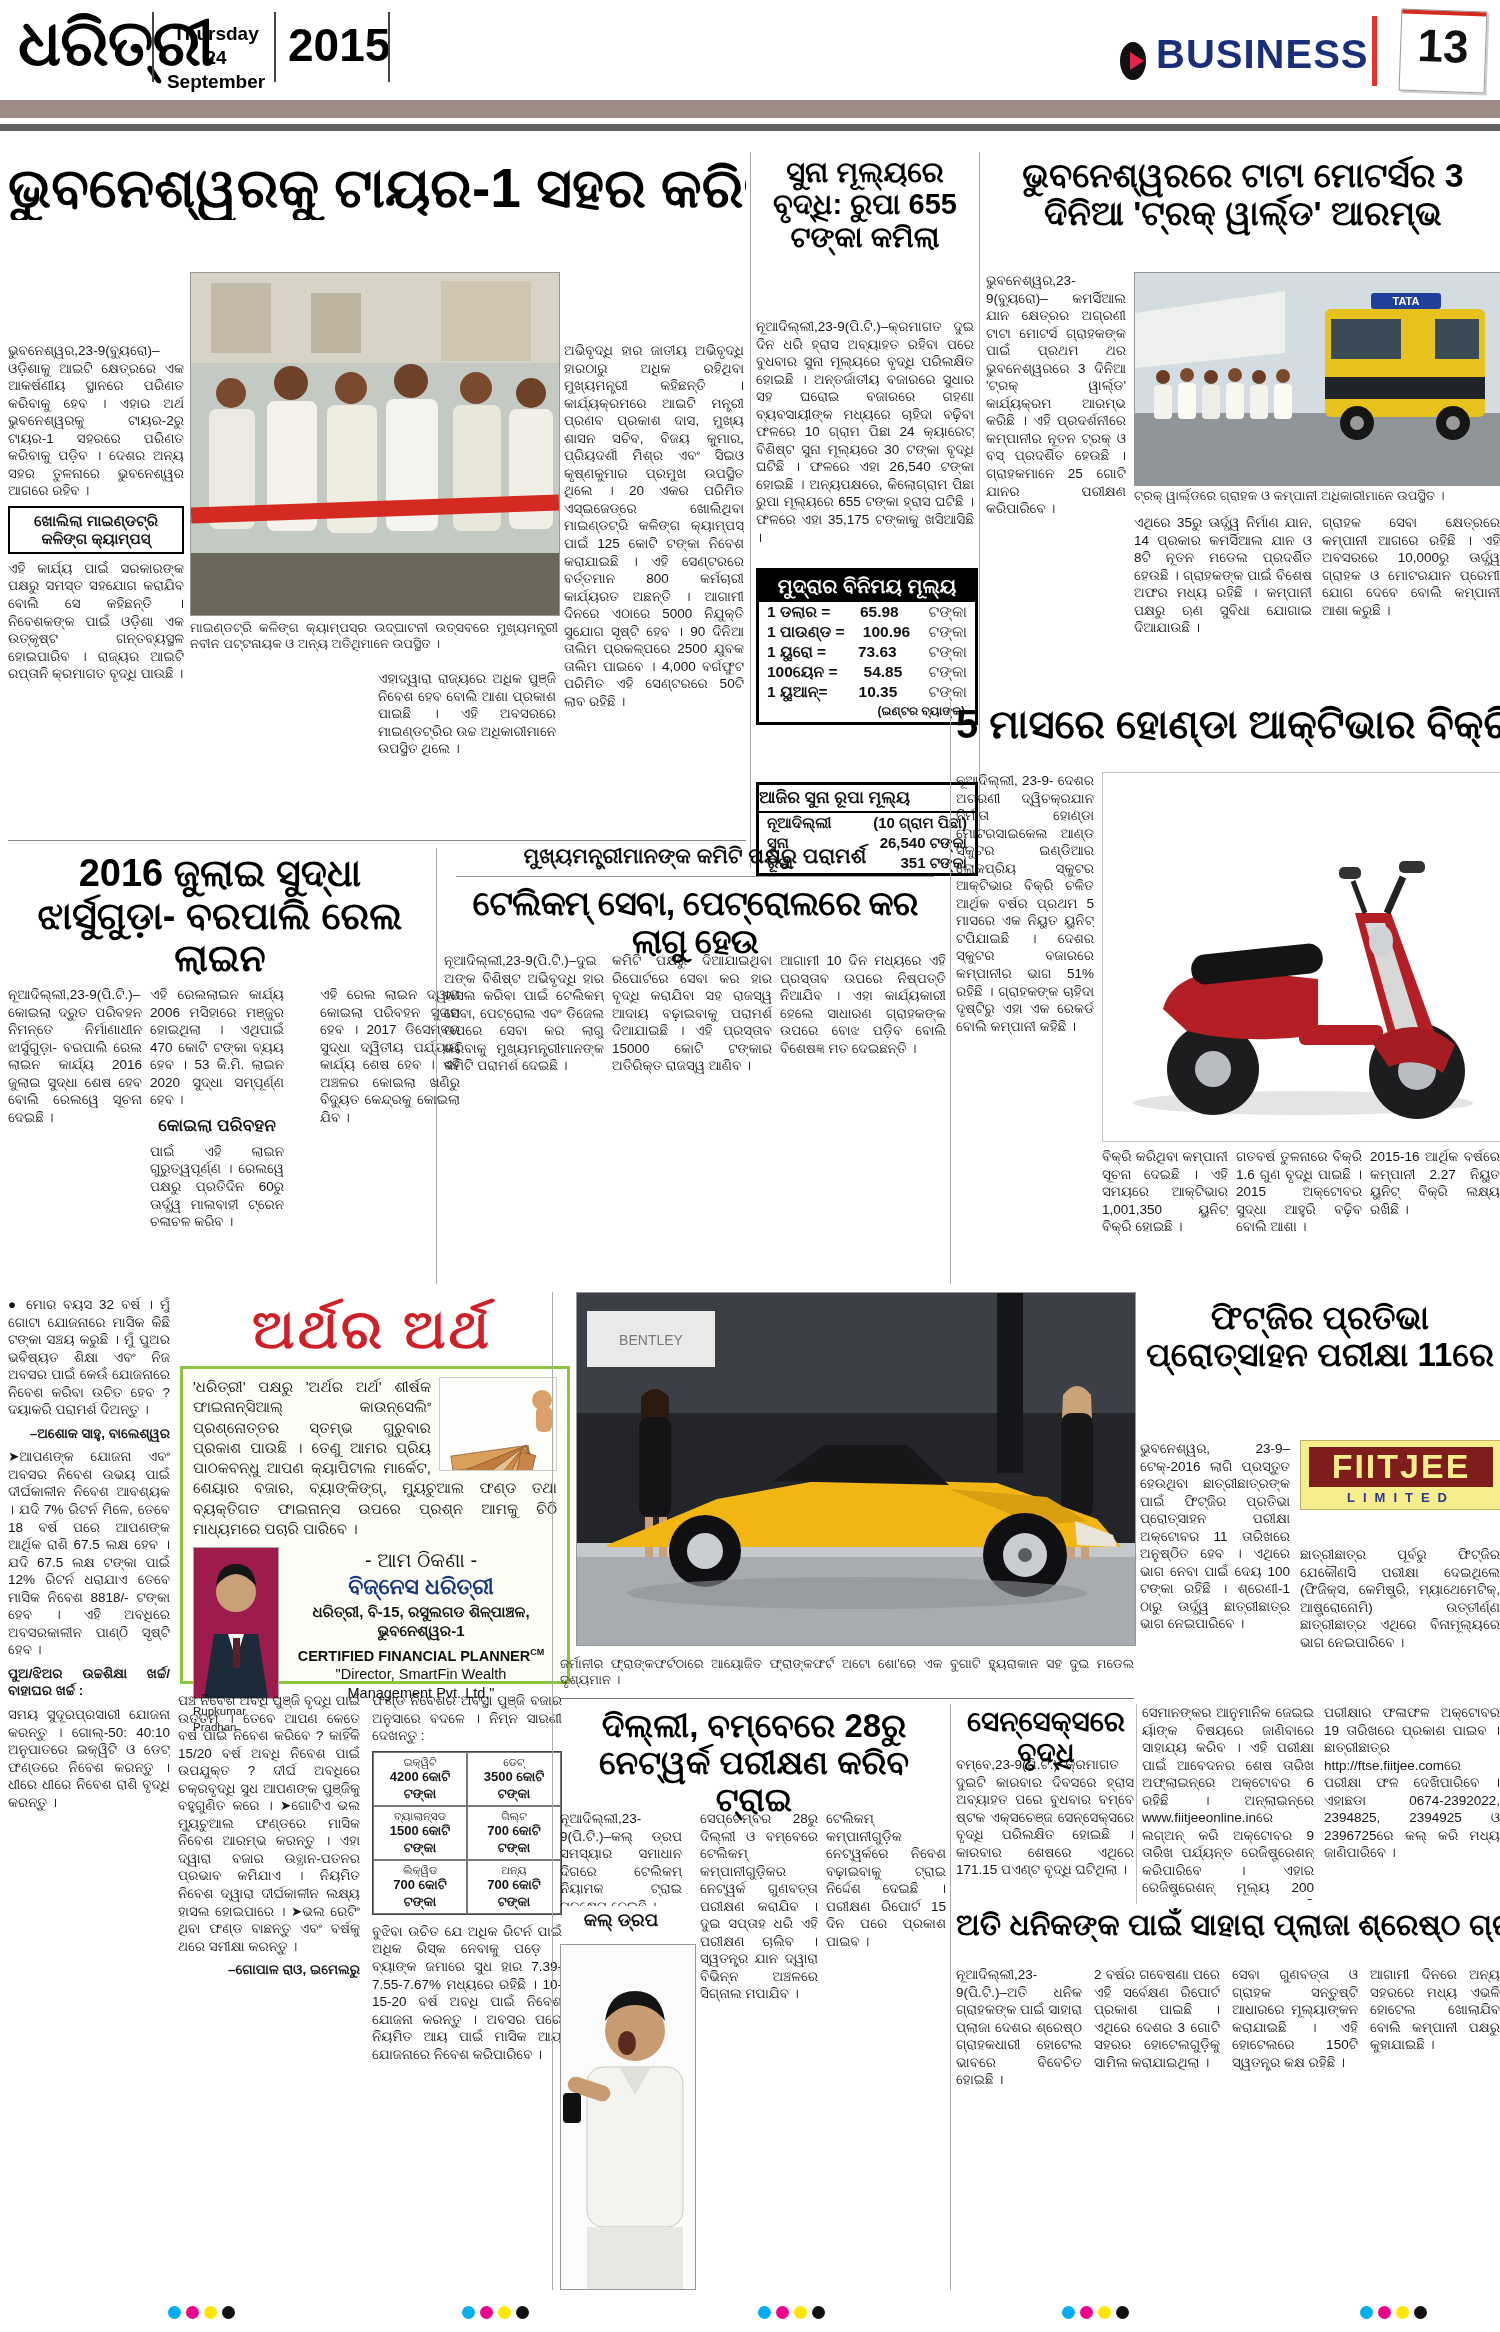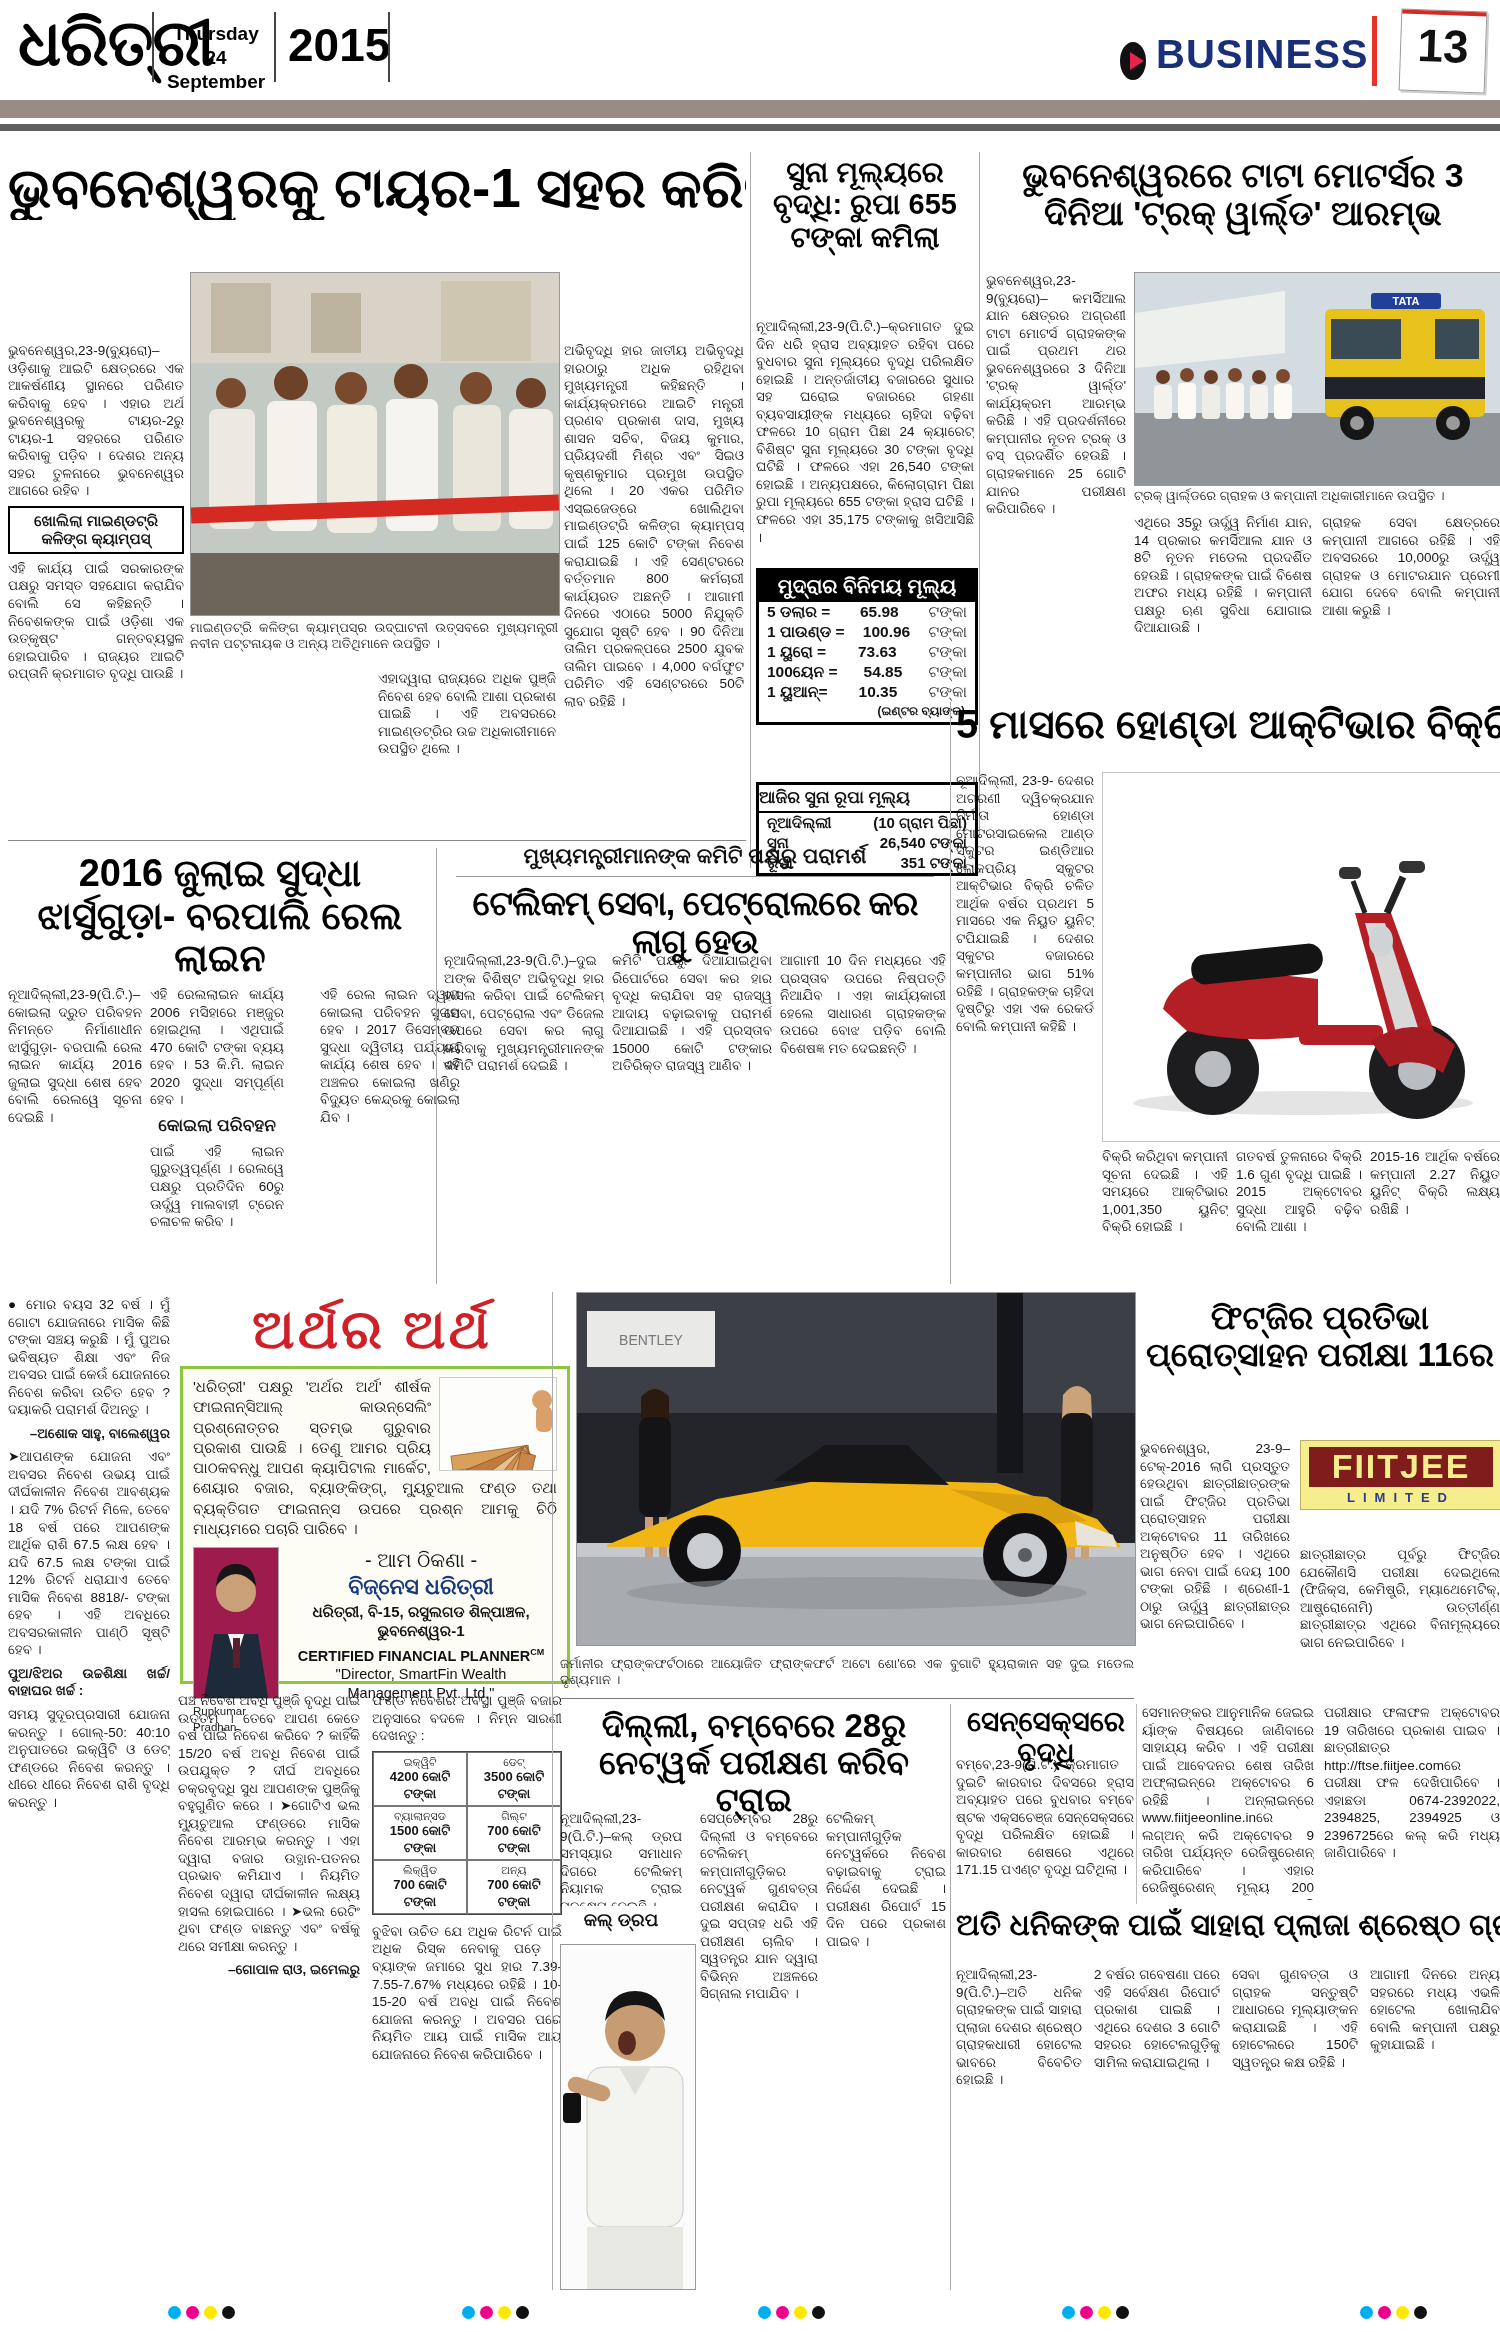--- a/index.html
+++ b/index.html
@@ -127,21 +127,21 @@
   <div class="abs col" style="left:564px;top:342px;width:180px;height:494px;">ଅଭିବୃଦ୍ଧି ହାର ଜାତୀୟ ଅଭିବୃଦ୍ଧି ହାରଠାରୁ ଅଧିକ ରହିଥିବା ମୁଖ୍ୟମନ୍ତ୍ରୀ କହିଛନ୍ତି । କାର୍ଯ୍ୟକ୍ରମରେ ଆଇଟି ମନ୍ତ୍ରୀ ପ୍ରଣବ ପ୍ରକାଶ ଦାସ, ମୁଖ୍ୟ ଶାସନ ସଚିବ, ବିଜୟ କୁମାର, ପ୍ରିୟଦର୍ଶୀ ମିଶ୍ର ଏବଂ ସିଇଓ କୃଷ୍ଣକୁମାର ପ୍ରମୁଖ ଉପସ୍ଥିତ ଥିଲେ ।  20 ଏକର ପରିମିତ ଏସ୍‌ଇଜେଡ୍‌ରେ ଖୋଲିଥିବା ମାଇଣ୍ଡଟ୍ରି କଳିଙ୍ଗ କ୍ୟାମ୍ପସ୍ ପାଇଁ 125 କୋଟି ଟଙ୍କା ନିବେଶ କରାଯାଇଛି । ଏହି ସେଣ୍ଟରରେ ବର୍ତ୍ତମାନ 800 କର୍ମଚାରୀ କାର୍ଯ୍ୟରତ ଅଛନ୍ତି । ଆଗାମୀ ଦିନରେ ଏଠାରେ 5000 ନିଯୁକ୍ତି ସୁଯୋଗ ସୃଷ୍ଟି ହେବ । 90 ଦିନିଆ ତାଲିମ ପ୍ରକଳ୍ପରେ 2500 ଯୁବକ ତାଲିମ ପାଇବେ । 4,000 ବର୍ଗଫୁଟ ପରିମିତ ଏହି ସେଣ୍ଟରରେ 50ଟି ଲାବ ରହିଛି ।</div>
   <div class="abs hrule" style="left:8px;top:840px;width:738px;"></div>
 
   <div class="abs vrule" style="left:750px;top:152px;height:716px;"></div>
   <div class="abs hlc center" style="left:756px;top:156px;width:218px;font-size:29px;">ସୁନା ମୂଲ୍ୟରେ ବୃଦ୍ଧି: ରୁପା 655 ଟଙ୍କା କମିଲା</div>
   <div class="abs col" style="left:756px;top:318px;width:218px;height:244px;">ନୂଆଦିଲ୍ଲୀ,23-9(ପି.ଟି.)–କ୍ରମାଗତ ଦୁଇ ଦିନ ଧରି ହ୍ରାସ ଅବ୍ୟାହତ ରହିବା ପରେ ବୁଧବାର ସୁନା ମୂଲ୍ୟରେ ବୃଦ୍ଧି ପରିଲକ୍ଷିତ ହୋଇଛି । ଅନ୍ତର୍ଜାତୀୟ ବଜାରରେ ସୁଧାର ସହ ଘରୋଇ ବଜାରରେ ଗହଣା ବ୍ୟବସାୟୀଙ୍କ ମଧ୍ୟରେ ଚାହିଦା ବଢ଼ିବା ଫଳରେ 10 ଗ୍ରାମ ପିଛା 24 କ୍ୟାରେଟ୍ ବିଶିଷ୍ଟ ସୁନା ମୂଲ୍ୟରେ 30 ଟଙ୍କା ବୃଦ୍ଧି ଘଟିଛି । ଫଳରେ ଏହା 26,540 ଟଙ୍କା ହୋଇଛି । ଅନ୍ୟପକ୍ଷରେ, କିଲୋଗ୍ରାମ ପିଛା ରୁପା ମୂଲ୍ୟରେ 655 ଟଙ୍କା ହ୍ରାସ ଘଟିଛି । ଫଳରେ ଏହା 35,175 ଟଙ୍କାକୁ ଖସିଆସିଛି ।</div>
 
   <div class="abs fxtable" style="left:756px;top:568px;width:216px;">
     <div class="fxhead">ମୁଦ୍ରାର ବିନିମୟ ମୂଲ୍ୟ</div>
     <div class="fxrow">
-        <span>5 ଡଲାର =</span>
+        <span>1 ଡଲାର =</span>
         <span>65.98</span>
         <span class="u">ଟଙ୍କା</span>
       </div>
     <div class="fxrow">
         <span>1 ପାଉଣ୍ଡ =</span>
         <span>100.96</span>
         <span class="u">ଟଙ୍କା</span>
       </div>
     <div class="fxrow">
         <span>1 ୟୁରୋ =</span>

